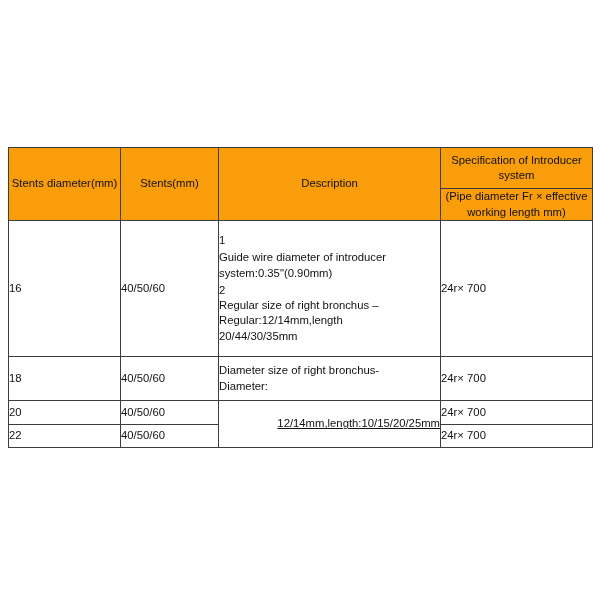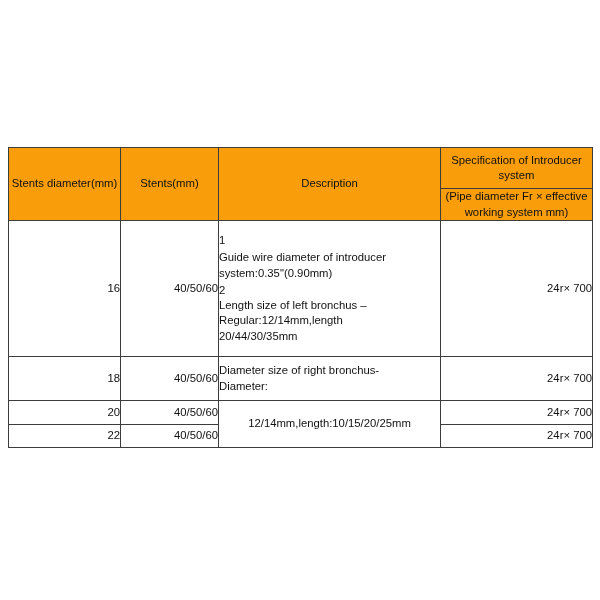--- a/index.html
+++ b/index.html
@@ -58,46 +58,47 @@
     border-color: #2b2b2b;
   }
   .hdr-pad { padding: 3px 4px; }
   .hdr-sub {
     padding: 3px 5px;
     line-height: 1.45;
   }
 
   
   .cell-center {
-    text-align: right;
+    text-align: left;
   }
   .cell-desc {
     text-align: left;
     padding: 5px 2px 5px 5px;
     vertical-align: top;
     line-height: 1.62;
     font-size: 11.4px;
   }
   .desc-block { margin: 0; }
   .desc-line { display: block; white-space: pre-wrap; }
   .desc-gap { display: block; height: 2px; }
 
   .desc-lower {
     text-align: left;
     padding: 1px 2px 2px 5px;
     vertical-align: top;
     line-height: 1.62;
     font-size: 11.4px;
   }
   .desc-tail {
-    text-align: center;
+    text-align: right;
     padding: 3px 2px 2px 5px;
     vertical-align: top;
     line-height: 1.62;
     font-size: 11.4px;
+    text-decoration: underline;
   }
 
   
   tr.hdr-row-1 { height: 41px; }
   tr.hdr-row-2 { height: 32px; }
   tr.row-16 { height: 136px; }
   tr.row-18 { height: 44px; }
   tr.row-20 { height: 24px; }
   tr.row-22 { height: 23px; }
 </style>
@@ -114,38 +115,38 @@
     </colgroup>
 
     <thead>
       <tr class="hdr-row-1">
         <th class="hdr-pad" rowspan="2">Stents diameter(mm)</th>
         <th class="hdr-pad" rowspan="2">Stents(mm)</th>
         <th class="hdr-pad" rowspan="2">Description</th>
         <th class="hdr-sub">Specification of Introducer system</th>
       </tr>
       <tr class="hdr-row-2">
-        <th class="hdr-sub">(Pipe diameter Fr × effective working system   mm)</th>
+        <th class="hdr-sub">(Pipe diameter Fr × effective working length   mm)</th>
       </tr>
     </thead>
 
     <tbody>
 
       <tr class="row-16">
         <td class="cell-center">16</td>
         <td class="cell-center">40/50/60</td>
         <td class="cell-desc" rowspan="1">
           <span class="desc-block">
             <span class="desc-line">1</span>
             <span class="desc-gap"></span>
             <span class="desc-line">Guide wire diameter of introducer</span>
             <span class="desc-line">system:0.35"(0.90mm)</span>
             <span class="desc-gap"></span>
             <span class="desc-line">2</span>
-            <span class="desc-line">Length size of left bronchus –</span>
+            <span class="desc-line">Regular size of right bronchus –</span>
             <span class="desc-line">Regular:12/14mm,length</span>
             <span class="desc-line">20/44/30/35mm</span>
           </span>
         </td>
         <td class="cell-center">24r× 700</td>
       </tr>
 
       <tr class="row-18">
         <td class="cell-center">18</td>
         <td class="cell-center">40/50/60</td>

